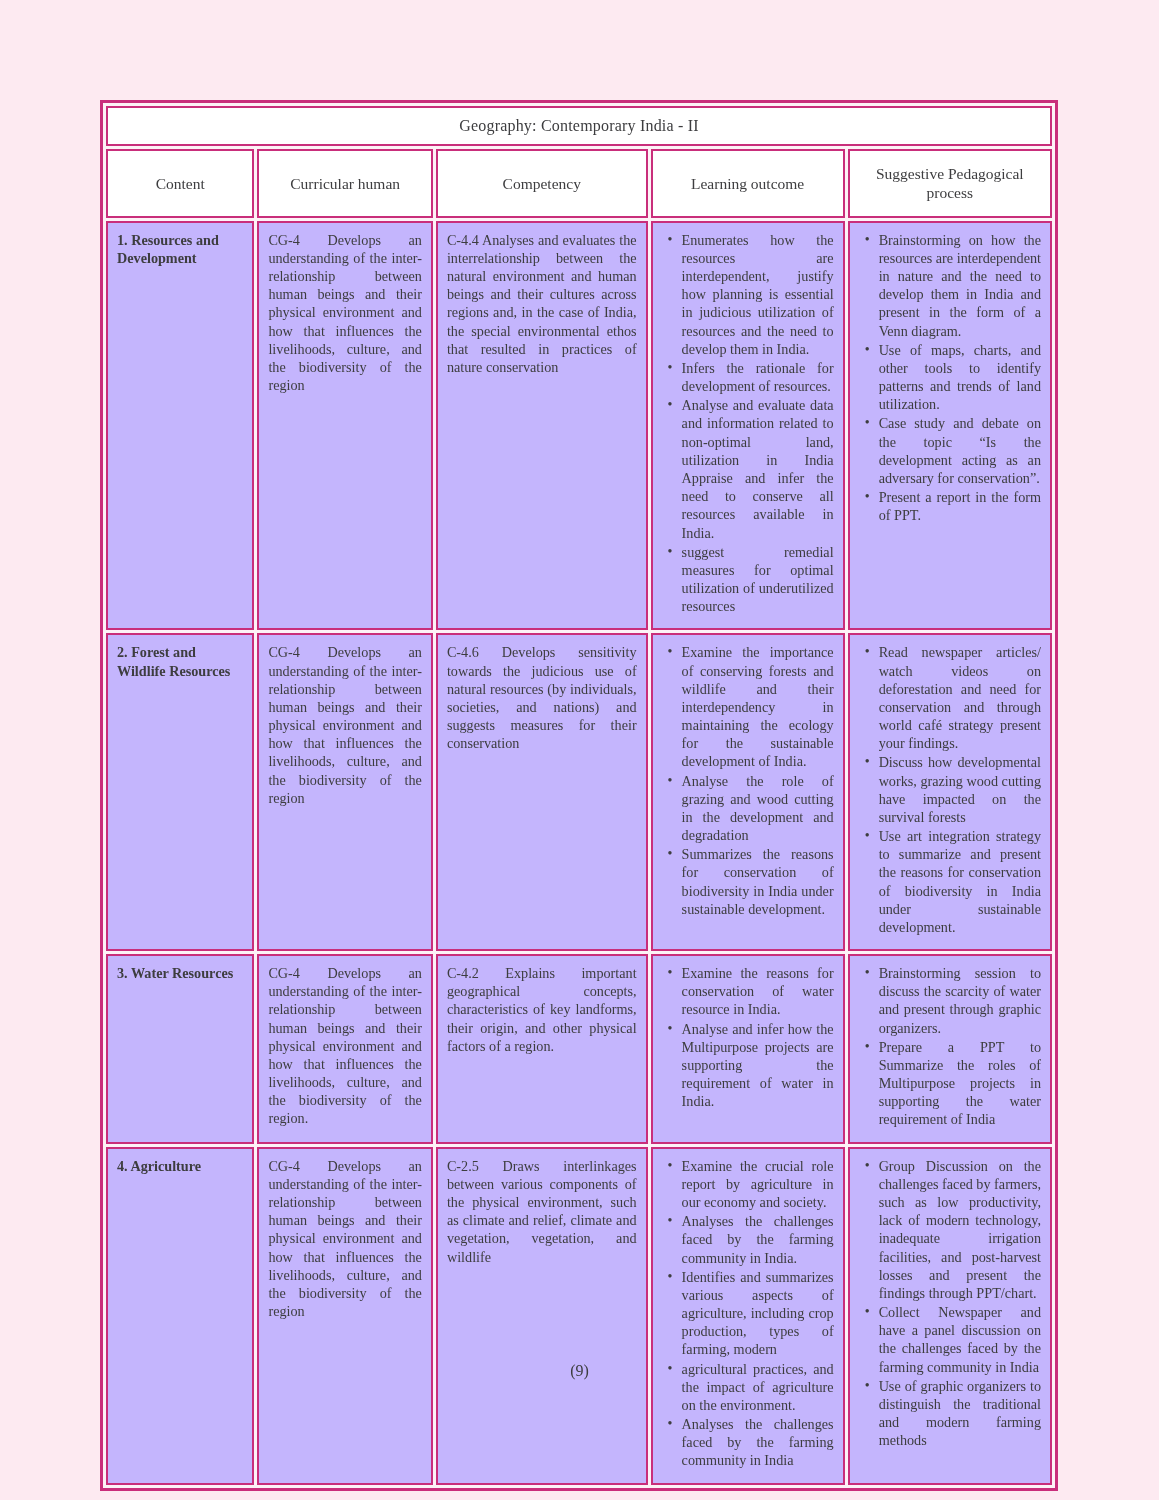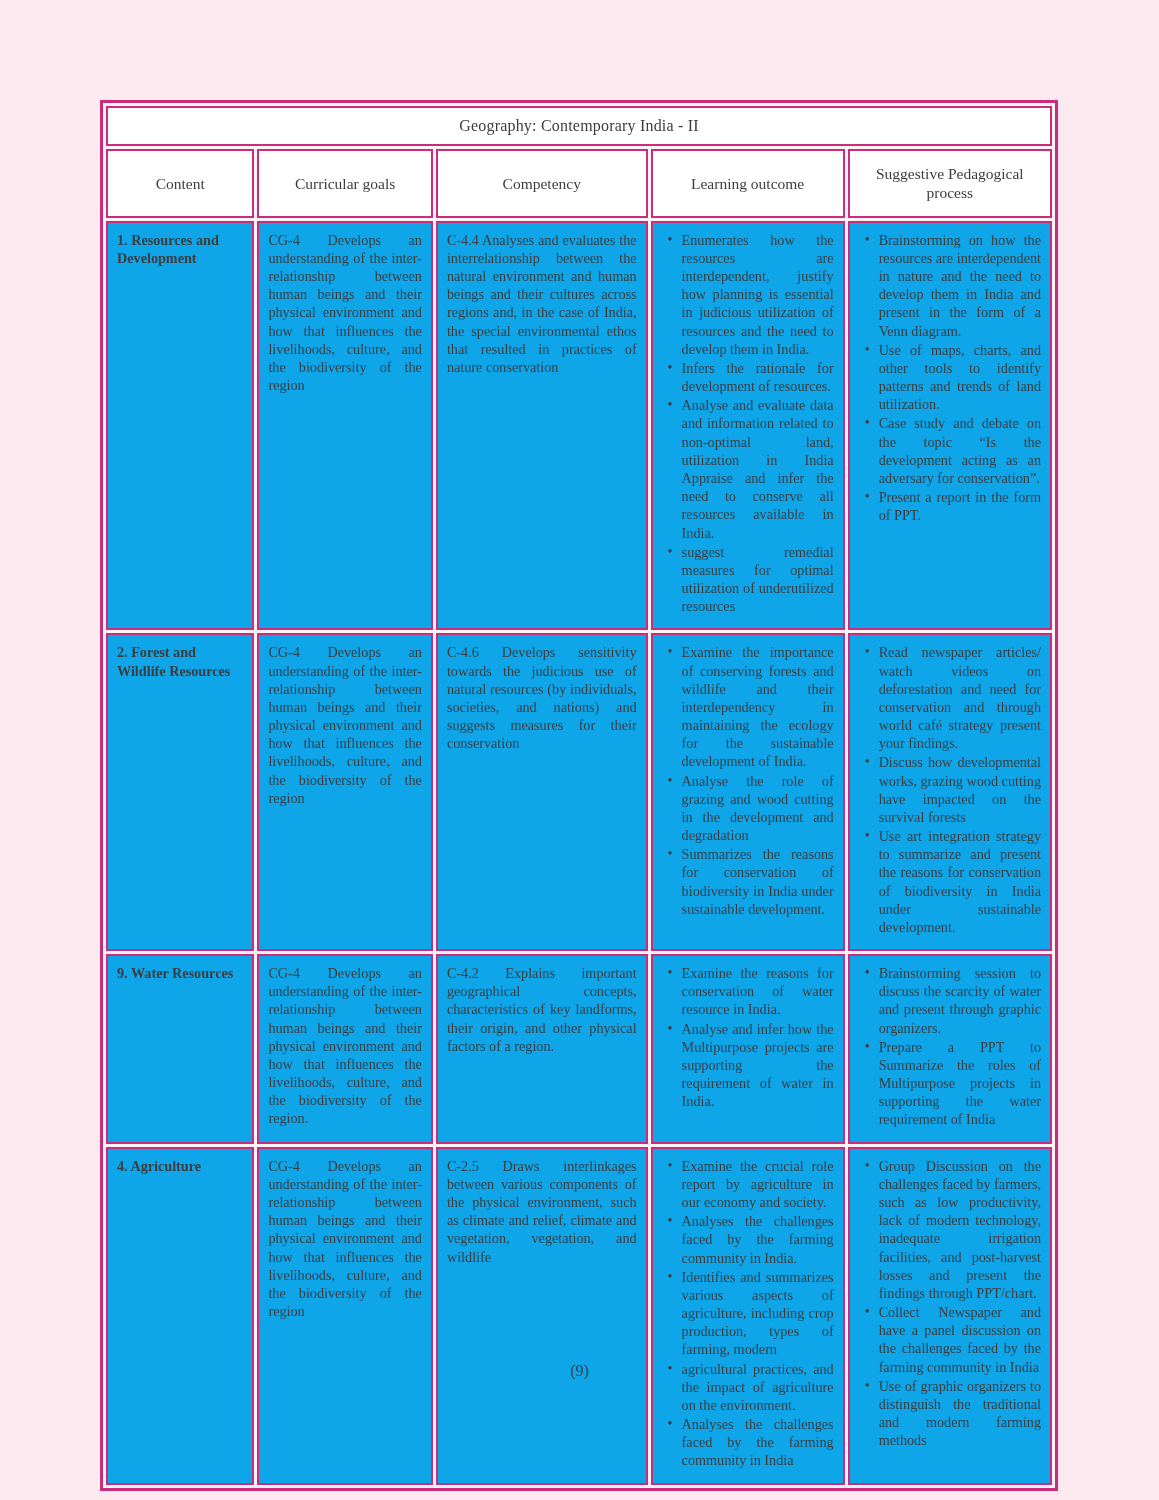--- a/index.html
+++ b/index.html
@@ -34,21 +34,21 @@
   }
   .head-cell {
     background: #ffffff;
     text-align: center;
     vertical-align: middle;
     font-size: 15.5px;
     padding: 13px 6px;
     line-height: 1.25;
   }
   .body-cell {
-    background: #0ea5e9;
+    background: #c4b5fd;
     font-size: 14.2px;
     line-height: 1.28;
     padding: 8px 9px 12px 9px;
   }
   .content-cell { font-weight: bold; text-align: left; }
   .para-cell { text-align: justify; font-family: Liberation Serif, serif; }
   ul.bullets { list-style: none; padding-left: 6px; }
   ul.bullets li {
     position: relative;
     padding-left: 14px;
@@ -82,21 +82,21 @@
       <col style="width:215px">
       <col style="width:196px">
       <col style="width:207px">
     </colgroup>
     <tbody>
       <tr>
         <td class="title-cell" colspan="5">Geography: Contemporary India - II</td>
       </tr>
       <tr>
         <th class="head-cell">Content</th>
-        <th class="head-cell">Curricular goals</th>
+        <th class="head-cell">Curricular human</th>
         <th class="head-cell">Competency</th>
         <th class="head-cell">Learning outcome</th>
         <th class="head-cell">Suggestive Pedagogical process</th>
       </tr>
 
       <tr>
         <td class="body-cell content-cell">1. Resources and Development</td>
         <td class="body-cell para-cell">CG-4 Develops an understanding of the inter-relationship between human beings and their physical environment and how that influences the livelihoods, culture, and the biodiversity of the region</td>
         <td class="body-cell para-cell">C-4.4 Analyses and evaluates the interrelationship between the natural environment and human beings and their cultures across regions and, in the case of India, the special environmental ethos that resulted in practices of nature conservation</td>
         <td class="body-cell">
@@ -131,21 +131,21 @@
         <td class="body-cell">
           <ul class="bullets">
               <li>Read newspaper articles/ watch videos on deforestation and need for conservation and through world café strategy present your findings.</li>
               <li>Discuss how developmental works, grazing wood cutting have impacted on the survival forests</li>
               <li>Use art integration strategy to summarize and present the reasons for conservation of biodiversity in India under sustainable development.</li>
             </ul>
         </td>
       </tr>
 
       <tr>
-        <td class="body-cell content-cell">9. Water Resources</td>
+        <td class="body-cell content-cell">3. Water Resources</td>
         <td class="body-cell para-cell">CG-4 Develops an understanding of the inter-relationship between human beings and their physical environment and how that influences the livelihoods, culture, and the biodiversity of the region.</td>
         <td class="body-cell para-cell">C-4.2 Explains important geographical concepts, characteristics of key landforms, their origin, and other physical factors of a region.</td>
         <td class="body-cell">
           <ul class="bullets">
               <li>Examine the reasons for conservation of water resource in India.</li>
               <li>Analyse and infer how the Multipurpose projects are supporting the requirement of water in India.</li>
             </ul>
         </td>
         <td class="body-cell">
           <ul class="bullets">

